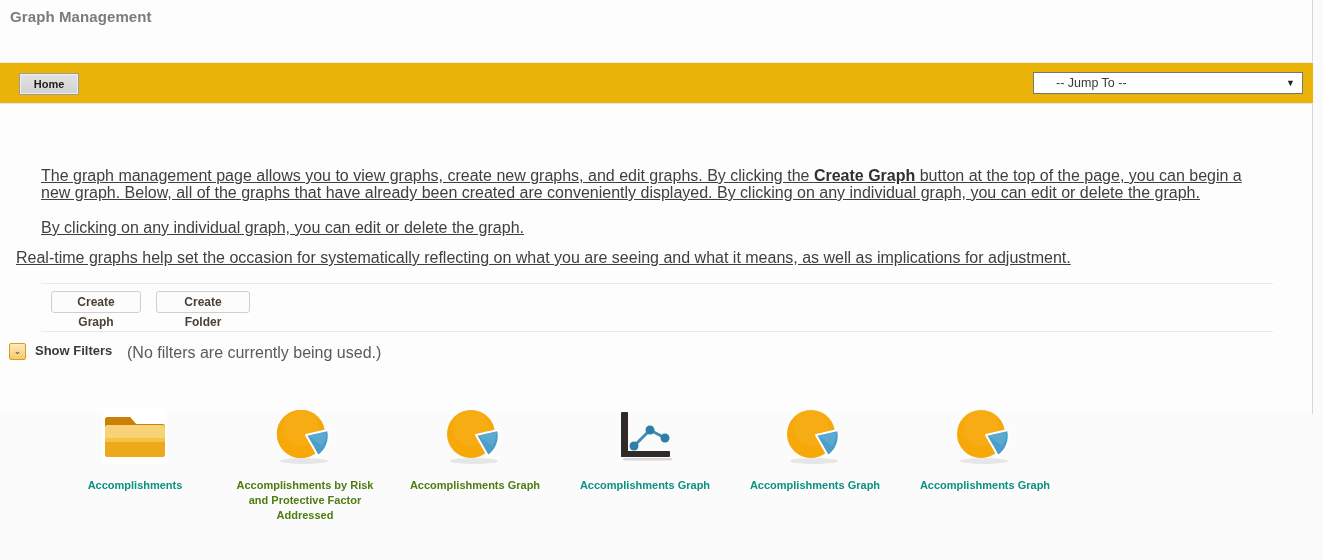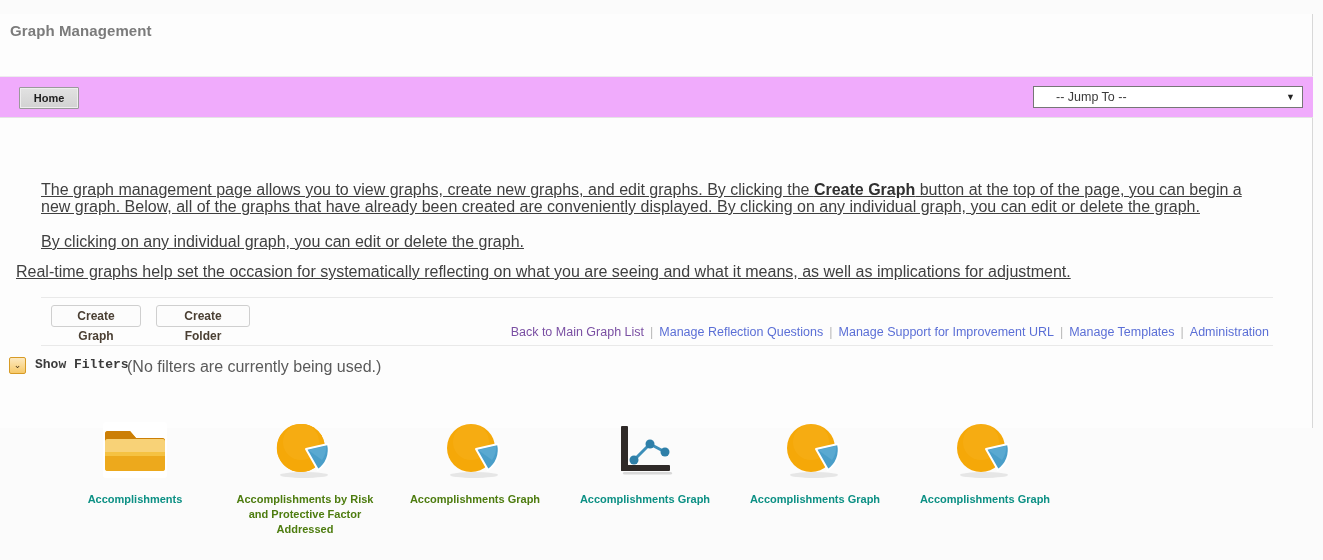--- a/index.html
+++ b/index.html
@@ -24,42 +24,41 @@
     box-sizing: border-box;
   }
   .page-frame {
     position: absolute;
     left: 0; top: 0;
     width: 1313px;
     height: 414px;
     background: #fdfdfd;
     border-right: 1px solid #d8d8d8;
     box-sizing: border-box;
-    margin-top: 14px;
   }
 
   
   .page-title {
     position: absolute;
     left: 10px;
     top: 8px;
     font-size: 15px;
     font-weight: bold;
     color: #7b7b7b;
     letter-spacing: .1px;
   }
 
   
   .toolbar {
     position: absolute;
     left: 0;
     top: 62px;
     width: 1313px;
     height: 42px;
-    background: #f0abfc;
+    background: #eab308;
     border-top: 1px solid #ededed;
     border-bottom: 1px solid #e4e4e4;
     box-sizing: border-box;
   }
   .home-btn {
     position: absolute;
     left: 19px;
     top: 10px;
     width: 60px;
     height: 22px;
@@ -203,21 +202,20 @@
     line-height: 14px;
     color: #4a3514;
   }
   .filters-label {
     position: absolute;
     left: 35px;
     top: 2px;
     font-size: 13px;
     font-weight: bold;
     color: #3b3b3b;
-    font-family: Liberation Mono, monospace;
   }
   .filters-note {
     position: absolute;
     left: 127px;
     top: 3px;
     font-size: 16px;
     color: #5a5a5a;
   }
 
   
@@ -277,23 +275,20 @@
       <p class="para p2">By clicking on any individual graph, you can edit or delete the graph.</p>
 
       <p class="para p3">Real-time graphs help set the occasion for systematically reflecting on what you are seeing and what it means, as well as implications for adjustment.</p>
 
       <div class="hr hr-a"></div>
 
       <div class="actions-row">
         <button class="btn btn-create-graph">Create Graph</button>
         <button class="btn btn-create-folder">Create Folder</button>
 
-        <div class="links">
-          <a class="visited">Back to Main Graph List</a><span class="sep">|</span><a>Manage Reflection Questions</a><span class="sep">|</span><a>Manage Support for Improvement URL</a><span class="sep">|</span><a>Manage Templates</a><span class="sep">|</span><a>Administration</a>
-        </div>
       </div>
 
       <div class="hr hr-b"></div>
 
       <div class="filters-row">
         <div class="filter-toggle">⌄</div>
         <div class="filters-label">Show Filters</div>
         <div class="filters-note">(No filters are currently being used.)</div>
       </div>
 

